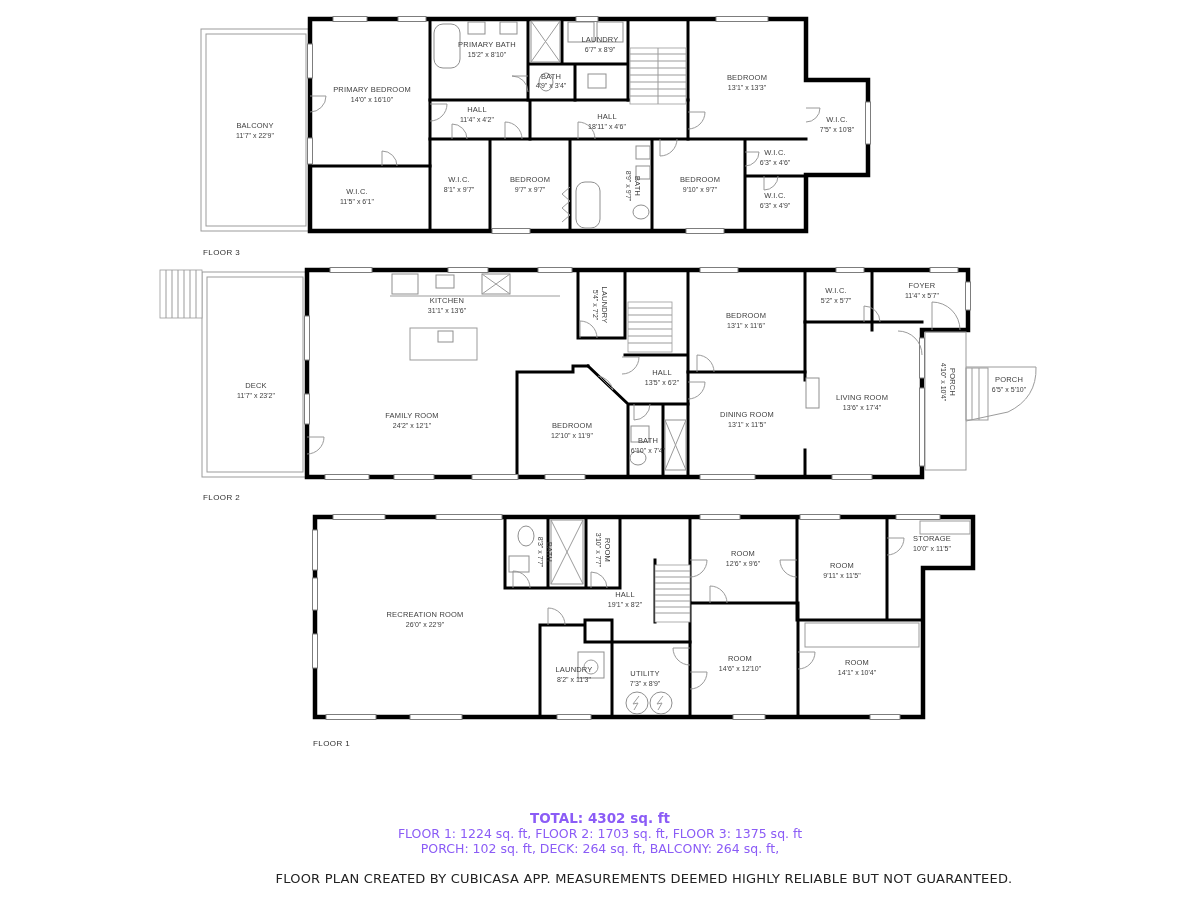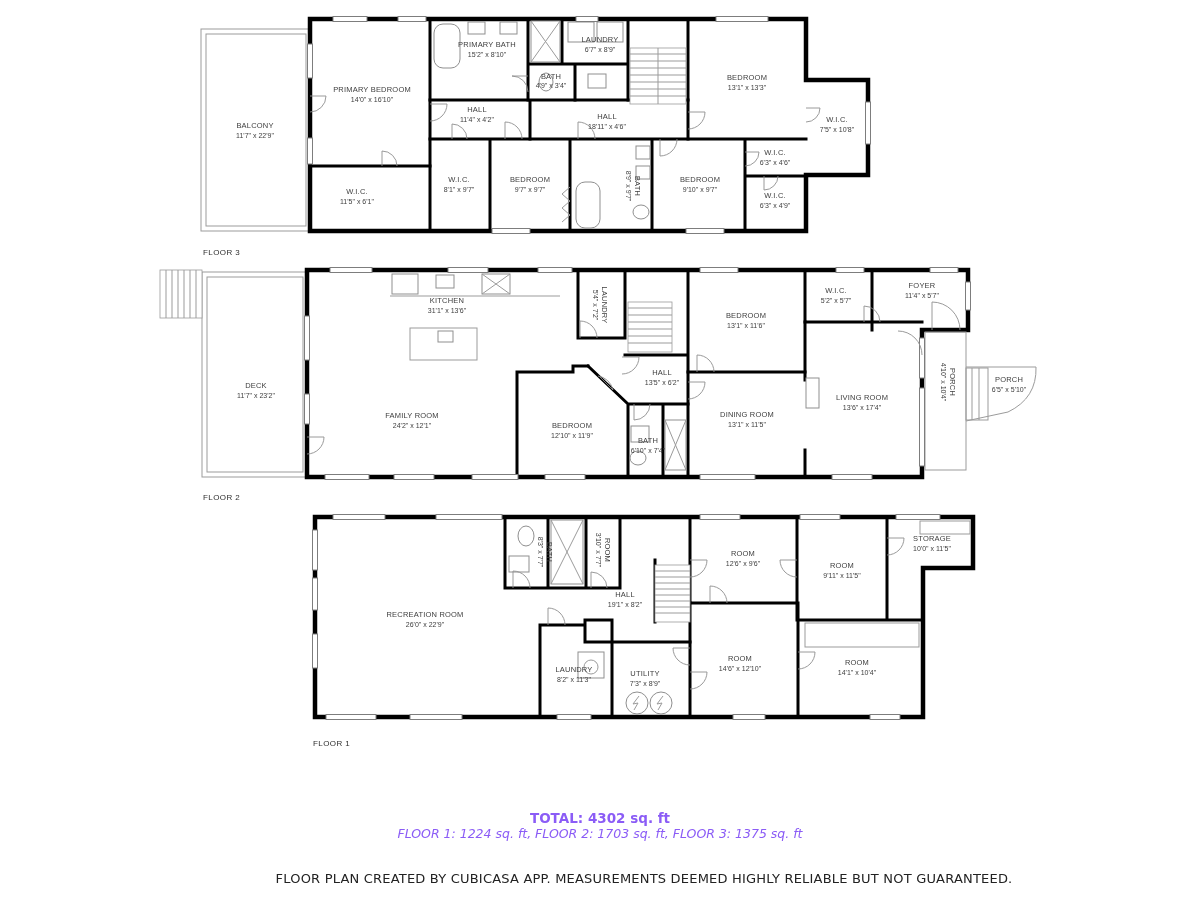--- a/index.html
+++ b/index.html
@@ -14,21 +14,21 @@
   .door{stroke:#8f8f8f;stroke-width:0.9;fill:none;}
   .win{fill:#fff;stroke:#7d7d7d;stroke-width:1;}
   .stair{stroke:#9b9b9b;stroke-width:0.8;fill:#fff;}
   text.rn{font:7.5px "Liberation Sans",sans-serif;fill:#3d3d3d;text-anchor:middle;letter-spacing:.2px;}
   text.rd{font:7px "Liberation Sans",sans-serif;fill:#3d3d3d;text-anchor:middle;}
   text.fl{font:8px "Liberation Sans",sans-serif;fill:#2e2e2e;letter-spacing:.4px;}
   
   .summary{position:absolute;left:0;top:779px;width:1200px;text-align:center;color:#8b5cf6;
            font-family:"DejaVu Sans","Liberation Sans",sans-serif;margin-top:32px;}
   .summary .total{font-size:13.5px;font-weight:bold;line-height:15px;}
-  .summary .line{font-size:12.5px;line-height:15px;font-style:italic;}
+  .summary .line{font-size:12.5px;line-height:15px;}
   .disclaimer{position:absolute;left:0;top:871px;width:1200px;text-align:center;
               font-family:"DejaVu Sans","Liberation Sans",sans-serif;font-size:13px;color:#222;letter-spacing:.2px;padding-left:44px;}
 </style>
 </head>
 <body>
 
 <div class="canvas">
 <svg width="1200" height="900" viewBox="0 0 1200 900">
 
   <g>
@@ -333,15 +333,16 @@
       <text class="rn" x="857" y="665">ROOM</text>
       <text class="rd" x="857" y="674.5">14'1" x 10'4"</text>
     </g>
     <text class="fl" x="313" y="746">FLOOR 1</text>
   </g>
 </svg>
 
   <div class="summary">
     <div class="total">TOTAL: 4302 sq. ft</div>
     <div class="line">FLOOR 1: 1224 sq. ft, FLOOR 2: 1703 sq. ft, FLOOR 3: 1375 sq. ft</div>
+    <div class="line">PORCH: 102 sq. ft, DECK: 264 sq. ft, BALCONY: 264 sq. ft,</div>
   </div>
   <div class="disclaimer">FLOOR PLAN CREATED BY CUBICASA APP. MEASUREMENTS DEEMED HIGHLY RELIABLE BUT NOT GUARANTEED.</div>
 </div>
 
 </body></html>

